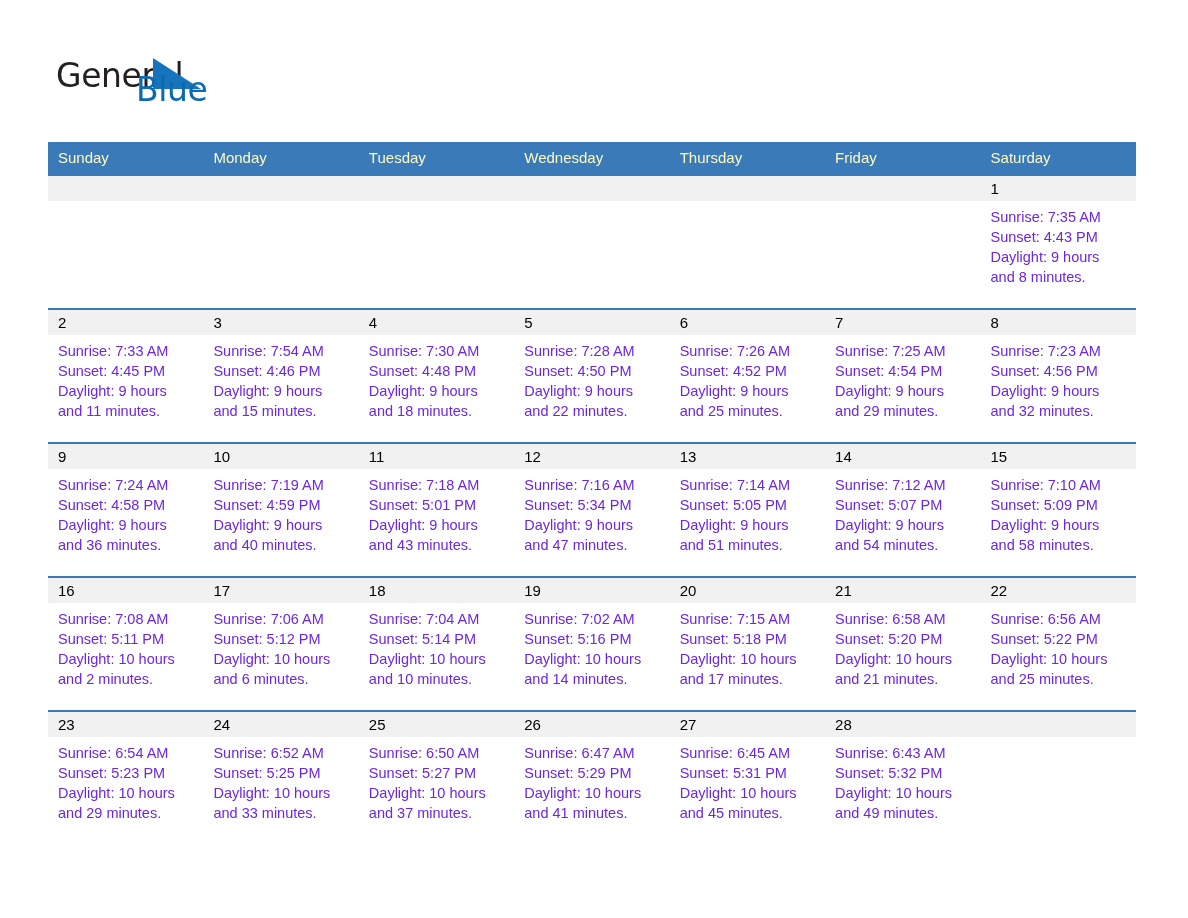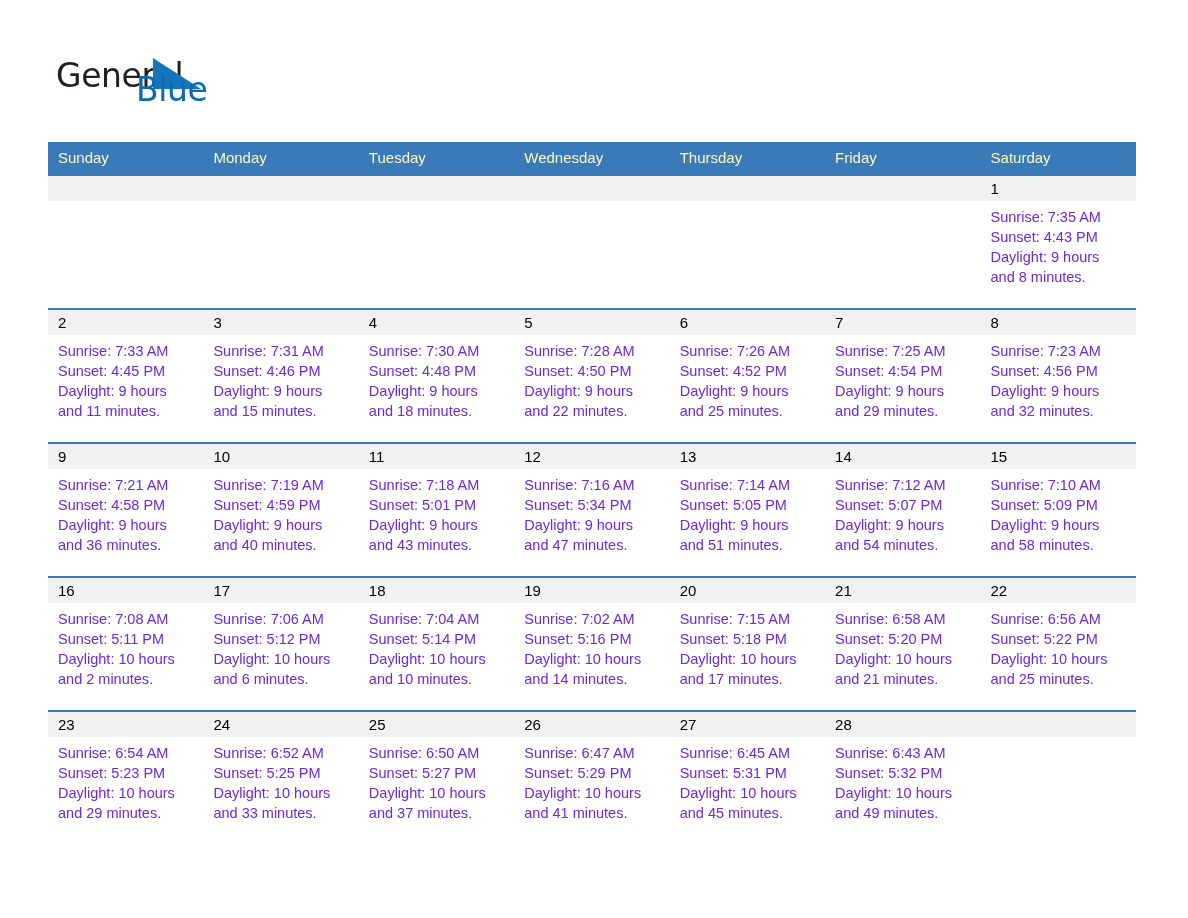--- a/index.html
+++ b/index.html
@@ -204,21 +204,21 @@
               <div class="cell-body">
                 <div>Sunrise: 7:33 AM</div>
                 <div>Sunset: 4:45 PM</div>
                 <div>Daylight: 9 hours</div>
                 <div>and 11 minutes.</div>
               </div>
             </td>
             <td class="day-cell">
               <div class="daynum-band">3</div>
               <div class="cell-body">
-                <div>Sunrise: 7:31 AM</div>
+                <div>Sunrise: 7:54 AM</div>
                 <div>Sunset: 4:46 PM</div>
                 <div>Daylight: 9 hours</div>
                 <div>and 15 minutes.</div>
               </div>
             </td>
             <td class="day-cell">
               <div class="daynum-band">4</div>
               <div class="cell-body">
                 <div>Sunrise: 7:30 AM</div>
                 <div>Sunset: 4:48 PM</div>
@@ -260,21 +260,21 @@
                 <div>Sunset: 4:56 PM</div>
                 <div>Daylight: 9 hours</div>
                 <div>and 32 minutes.</div>
               </div>
             </td>
           </tr>
           <tr>
             <td class="day-cell">
               <div class="daynum-band">9</div>
               <div class="cell-body">
-                <div>Sunrise: 7:21 AM</div>
+                <div>Sunrise: 7:24 AM</div>
                 <div>Sunset: 4:58 PM</div>
                 <div>Daylight: 9 hours</div>
                 <div>and 36 minutes.</div>
               </div>
             </td>
             <td class="day-cell">
               <div class="daynum-band">10</div>
               <div class="cell-body">
                 <div>Sunrise: 7:19 AM</div>
                 <div>Sunset: 4:59 PM</div>

